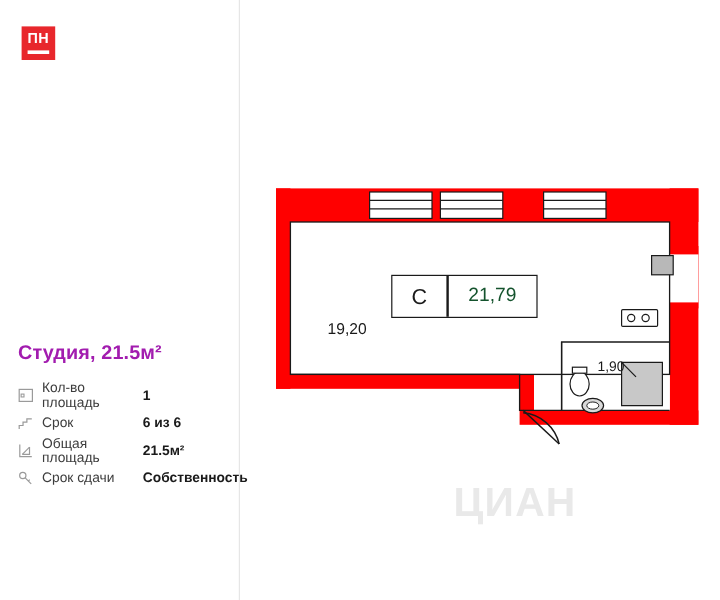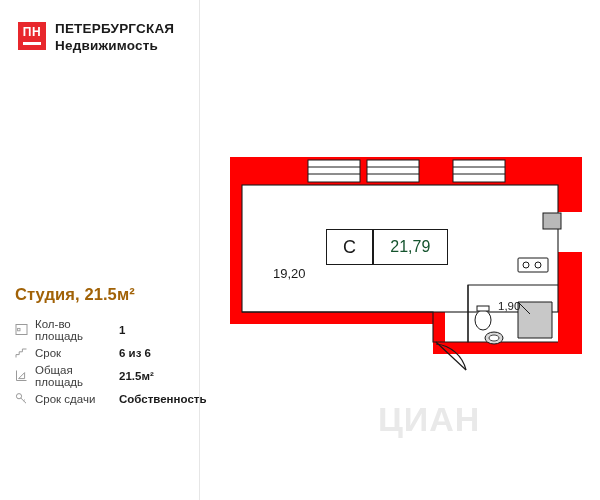--- a/index.html
+++ b/index.html
@@ -79,21 +79,21 @@
     letter-spacing: 0.2px;
   }
 
   
   .title {
     position: absolute;
     left: 15px;
     top: 285px;
     font-size: 16.5px;
     font-weight: bold;
-    color: #a16207;
+    color: #a21caf;
     letter-spacing: 0.1px;
   }
 
   
   .specs {
     position: absolute;
     left: 15px;
     top: 318px;
     width: 180px;
   }
@@ -201,24 +201,20 @@
 <body>
 
 <div id="page">
 
   <div class="left-panel">
 
     <div class="logo">
       <div class="logo-mark">
         <div class="logo-mark-text">ПН</div>
         <div class="logo-mark-bar"></div>
-      </div>
-      <div class="logo-text">
-        <div>ПЕТЕРБУРГСКАЯ</div>
-        <div>Недвижимость</div>
       </div>
     </div>
 
     <div class="title">Студия, 21.5м²</div>
 
     <div class="specs">
 
       <div class="spec-row">
         <span class="spec-icon">
           <svg width="13" height="13" viewBox="0 0 13 13">

